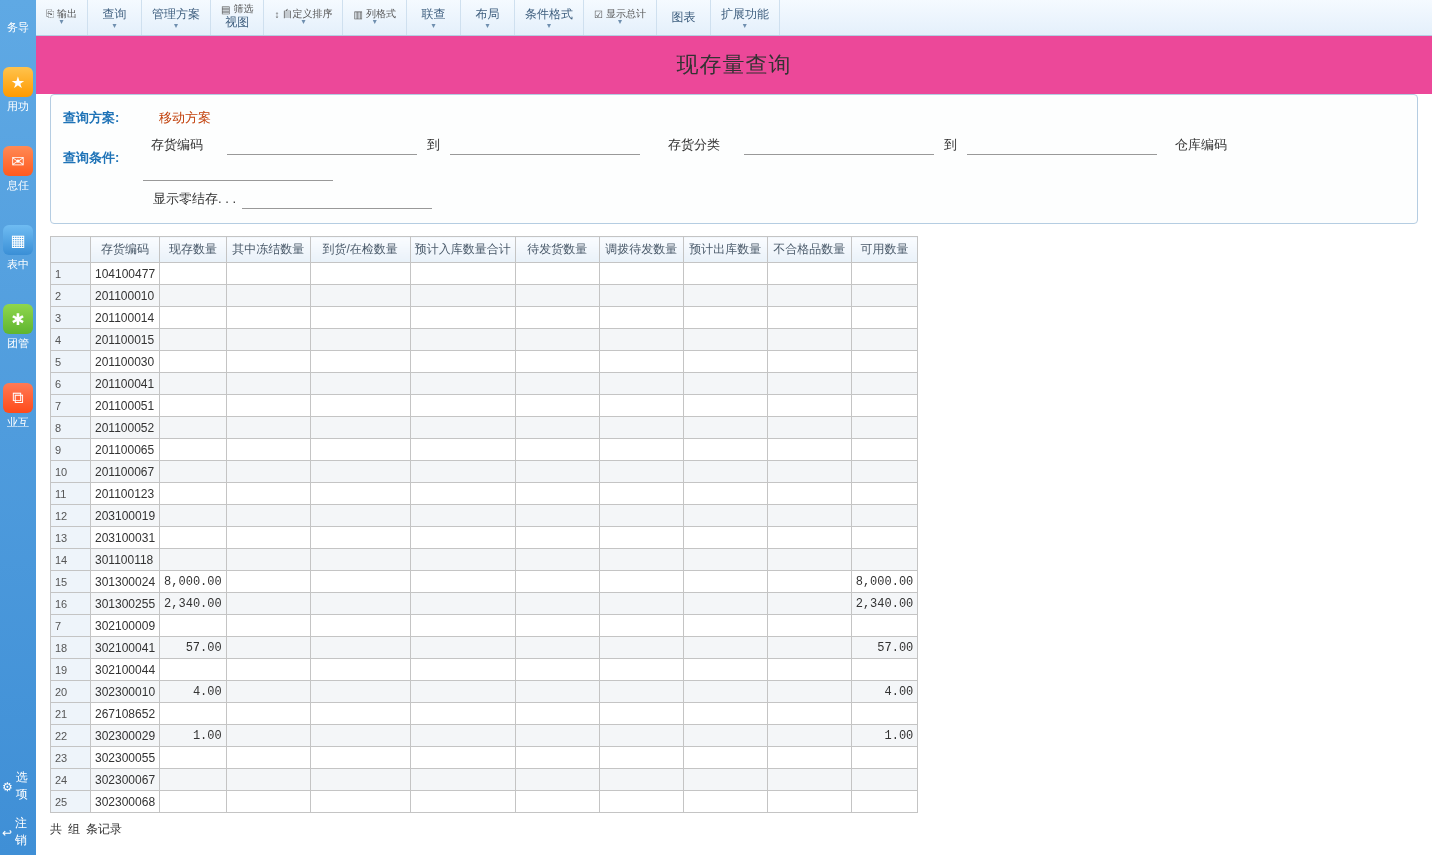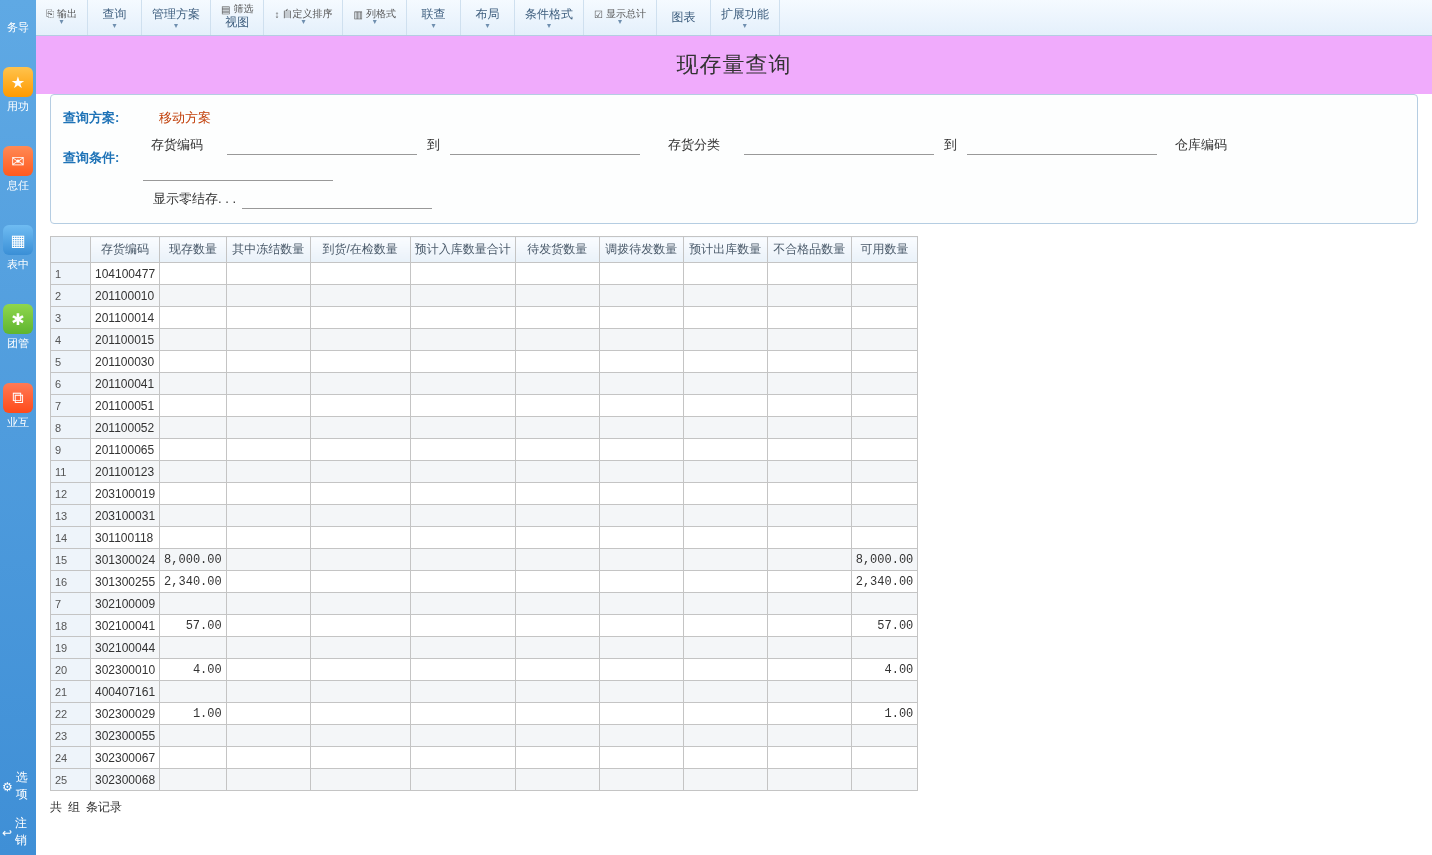--- a/index.html
+++ b/index.html
@@ -25,21 +25,21 @@
 
 
 .toolbar { height: 36px; background: linear-gradient(#f5faff,#e4f0fb); border-bottom: 1px solid #b5cde2; display: flex; align-items: stretch; font-size: 12px; color: #3a5b7b; }
 .tb-btn { padding: 0 10px; display: flex; flex-direction: column; align-items: center; justify-content: center; border-right: 1px solid #cfe0ef; cursor: pointer; position: relative; min-width: 46px; }
 .tb-btn .top-icon { height: 10px; display: flex; align-items: center; gap: 3px; font-size: 10px; color: #555; }
 .tb-btn .lbl { font-size: 12px; color: #3f5f7f; }
 .tb-btn .caret { font-size: 8px; color: #6f8faf; margin-top: -2px; }
 .tb-btn.narrow { min-width: 54px; }
 
 
-.page-title { text-align: center; font-size: 22px; padding: 14px 0; color: #333; background: #f0abfc; letter-spacing: 1px; }
+.page-title { text-align: center; font-size: 22px; padding: 14px 0; color: #333; background: #ec4899; letter-spacing: 1px; }
 
 
 .query-panel { margin: 0 14px; border: 1px solid #b5cde2; border-radius: 4px; background: #fdfefe; padding: 10px 12px 10px 12px; }
 .q-row { display: flex; align-items: center; padding: 4px 0; gap: 8px; }
 .q-label-main { color: #1f73b7; font-size: 13px; font-weight: 700; width: 70px; }
 .q-val { color: #c2410c; font-size: 13px; margin-left: 18px; }
 .q-inline { display: flex; align-items: center; gap: 6px; flex-wrap: wrap; }
 .q-field-label { color: #333; font-size: 13px; margin-left: 8px; min-width: 70px; }
 .q-input { border: none; border-bottom: 1px solid #999; background: transparent; height: 20px; width: 190px; font-size: 12px; }
 .q-to { color: #333; font-size: 13px; margin: 0 4px; }
@@ -313,20 +313,33 @@
               <td class="num"></td>
               <td class="num"></td>
               <td class="num"></td>
               <td class="num"></td>
               <td class="num"></td>
               <td class="num"></td>
               <td class="num"></td>
               <td class="num"></td>
             </tr>
             <tr>
+              <td class="rownum">10</td>
+              <td>201100067</td>
+              <td class="num"></td>
+              <td class="num"></td>
+              <td class="num"></td>
+              <td class="num"></td>
+              <td class="num"></td>
+              <td class="num"></td>
+              <td class="num"></td>
+              <td class="num"></td>
+              <td class="num"></td>
+            </tr>
+            <tr>
               <td class="rownum">11</td>
               <td>201100123</td>
               <td class="num"></td>
               <td class="num"></td>
               <td class="num"></td>
               <td class="num"></td>
               <td class="num"></td>
               <td class="num"></td>
               <td class="num"></td>
               <td class="num"></td>
@@ -444,21 +457,21 @@
               <td class="num"></td>
               <td class="num"></td>
               <td class="num"></td>
               <td class="num"></td>
               <td class="num"></td>
               <td class="num"></td>
               <td class="num">4.00</td>
             </tr>
             <tr>
               <td class="rownum">21</td>
-              <td>400407161</td>
+              <td>267108652</td>
               <td class="num"></td>
               <td class="num"></td>
               <td class="num"></td>
               <td class="num"></td>
               <td class="num"></td>
               <td class="num"></td>
               <td class="num"></td>
               <td class="num"></td>
               <td class="num"></td>
             </tr>

